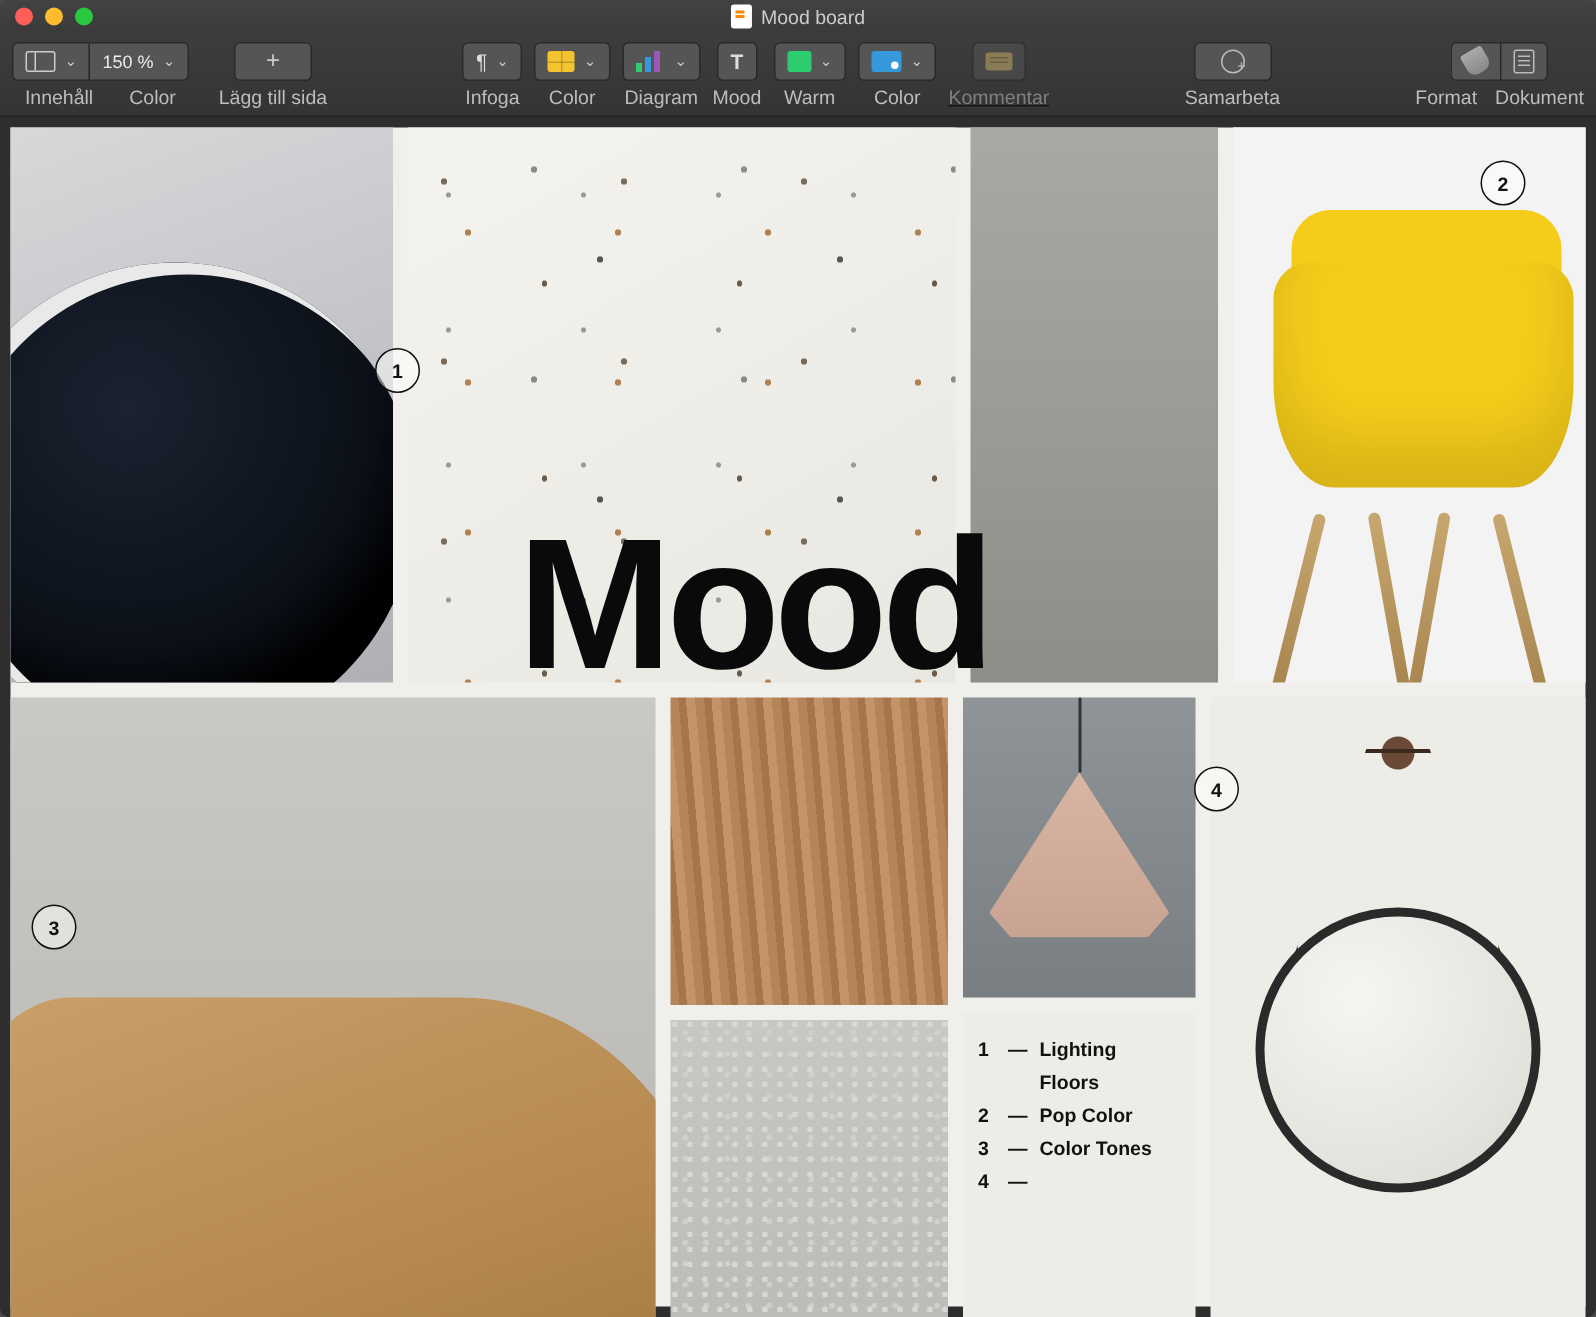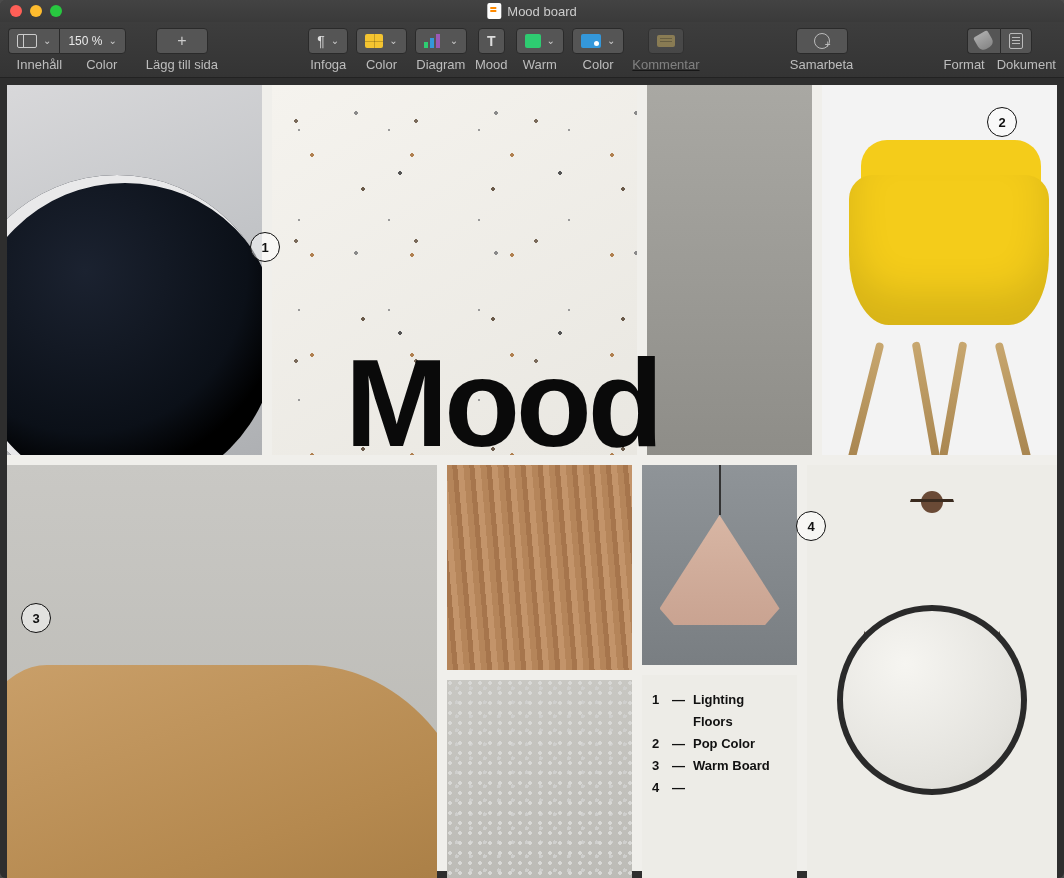--- a/index.html
+++ b/index.html
@@ -387,21 +387,21 @@
               <span>Lighting Floors</span>
             </div>
             <div class="row">
               <span class="num">2</span>
               <span class="dash">—</span>
               <span>Pop Color</span>
             </div>
             <div class="row">
               <span class="num">3</span>
               <span class="dash">—</span>
-              <span>Warm Board</span>
+              <span>Color Tones</span>
             </div>
             <div class="row">
               <span class="num">4</span>
               <span class="dash">—</span>
             </div>
           </div>
         </div>
         <div class="cell b-right">
           <div class="peg"></div>
           <div class="strap"></div>

